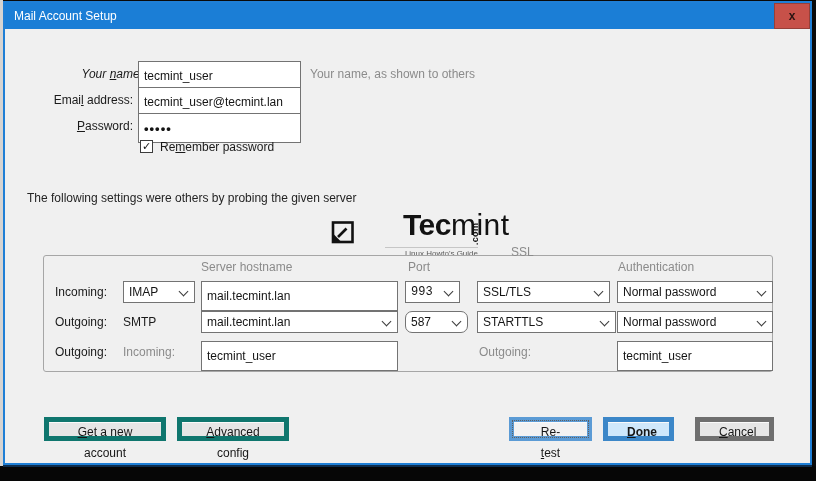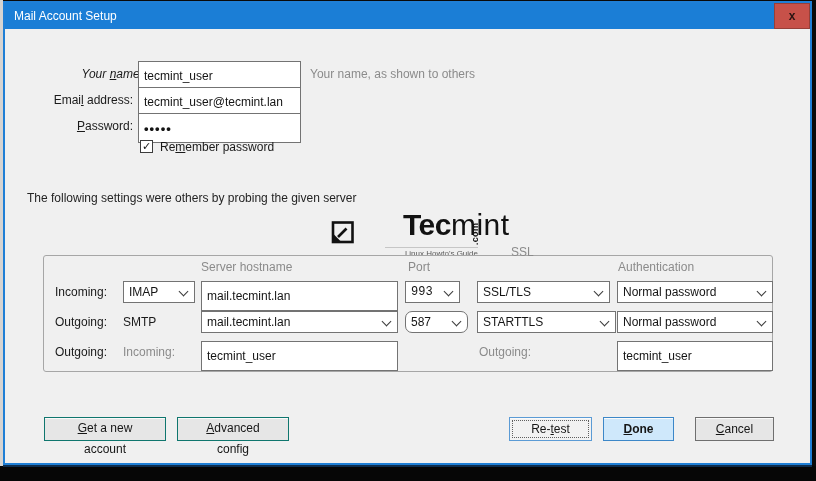--- a/index.html
+++ b/index.html
@@ -73,21 +73,21 @@
   #cmb-port-out{left:400px;top:308px;width:63px;border-radius:7px;}
   #cmb-ssl-in{left:472px;top:278px;width:133px;}
   #cmb-ssl-out{left:472px;top:308px;width:139px;}
   #cmb-auth-in{left:612px;top:278px;width:156px;}
   #cmb-auth-out{left:612px;top:308px;width:156px;}
   #lbl-user-in{left:118px;top:342px;} #lbl-user-out{left:474px;top:342px;}
   #in-user-in{left:196px;top:338px;width:197px;height:22px;}
   #in-user-out{left:612px;top:338px;width:156px;height:22px;}
 
   
-  .btn{position:absolute;top:414px;height:24px;background:#e6e6e6;border:1px solid #0f766e;
+  .btn{position:absolute;top:414px;height:24px;background:#e6e6e6;border:5px solid #0f766e;
        box-sizing:border-box;font-family:inherit;font-size:12px;color:#161616;text-align:center;
        line-height:21px;padding:0 19px;box-shadow:inset 0 1px 0 #fafafa;cursor:default;}
   #btn-getnew{left:39px;width:122px;}
   #btn-advanced{left:172px;width:112px;}
   #btn-retest{left:504px;width:83px;background:#f2f2f2;border-color:#5b9bd5;
               outline:1px dotted #606060;outline-offset:-4px;}
   #btn-done{left:598px;width:71px;background:#cfe8fb;border-color:#3c87c8;font-weight:bold;}
   #btn-cancel{left:690px;width:79px;border-color:#6f6f6f;}
   u{text-decoration:underline;}
 </style>

